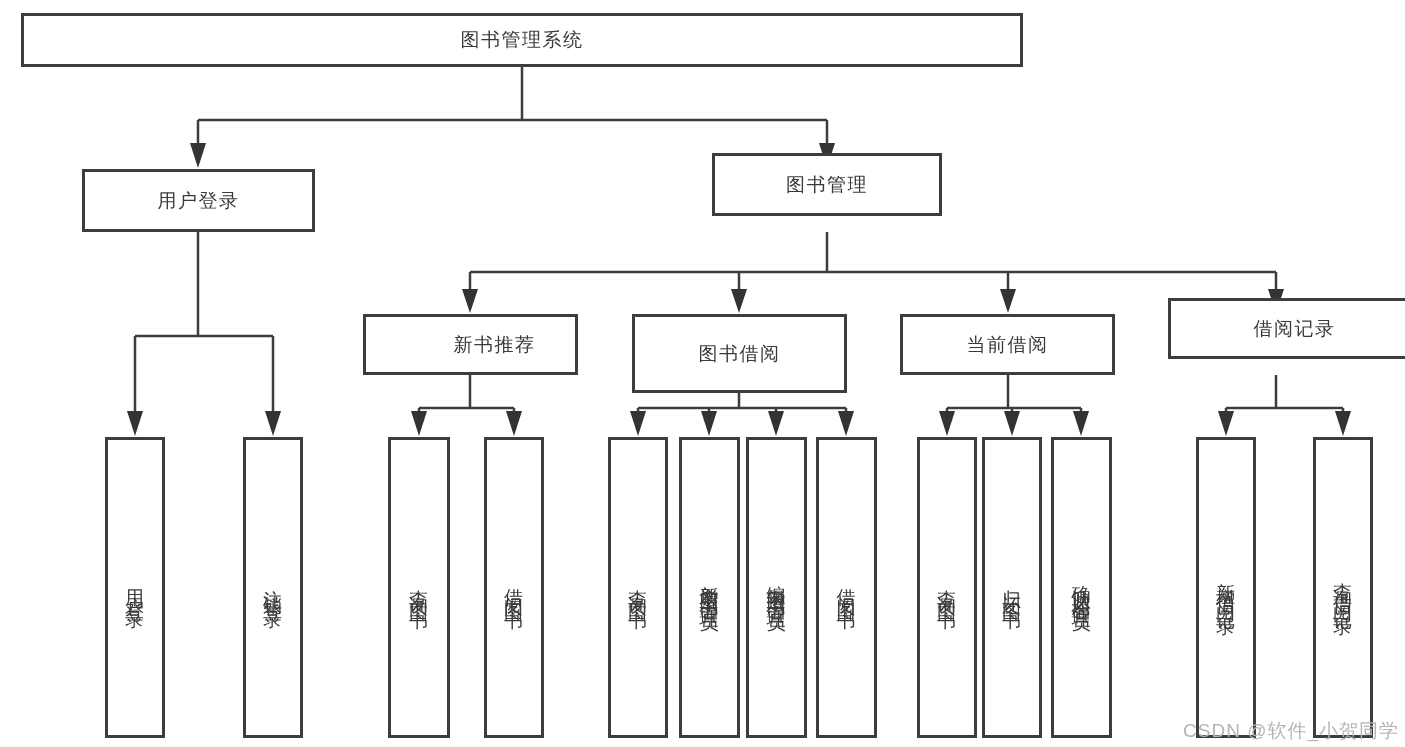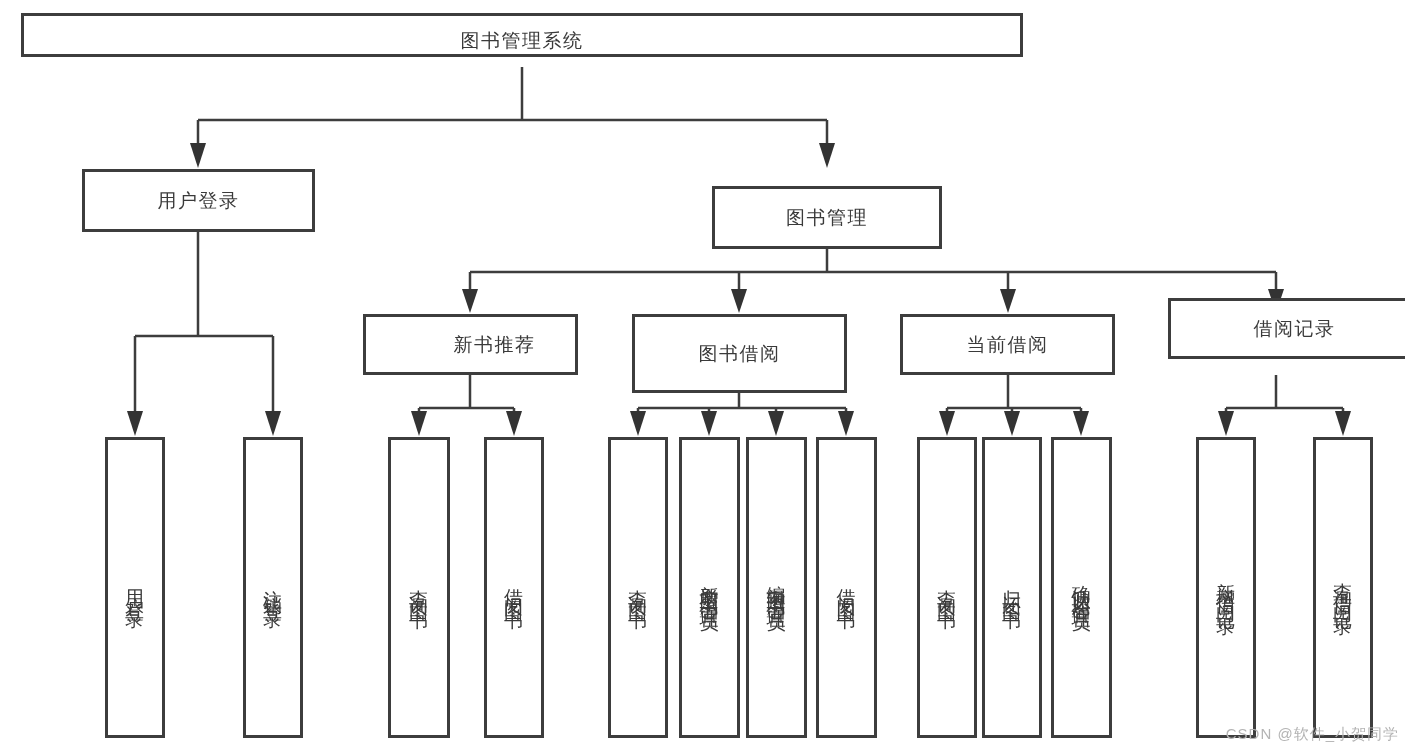--- a/index.html
+++ b/index.html
@@ -43,21 +43,21 @@
     font-size: 19px;
     line-height: 1;
     letter-spacing: 7px;
     color: #3a3a3a;
     white-space: nowrap;
   }
   .watermark {
     position: absolute;
     right: 6px;
     bottom: 3px;
-    font-size: 15px;
+    font-size: 19px;
     color: #b4b4b4;
     letter-spacing: 1px;
     z-index: 2;
     white-space: nowrap;
   }
 </style>
 </head>
 <body>
 
 <div class="canvas">
@@ -98,28 +98,28 @@
       <polygon points="776,436 768,411 784,411"></polygon>
       <polygon points="846,436 838,411 854,411"></polygon>
       <polygon points="947,436 939,411 955,411"></polygon>
       <polygon points="1012,436 1004,411 1020,411"></polygon>
       <polygon points="1081,436 1073,411 1089,411"></polygon>
       <polygon points="1226,436 1218,411 1234,411"></polygon>
       <polygon points="1343,436 1335,411 1351,411"></polygon>
     </g>
   </svg>
 
-  <div class="box" style="left:21px; top:13px; width:1002px; height:44px;align-items:flex-end;">
+  <div class="box" style="left:21px; top:13px; width:1002px; height:54px;">
     <span class="hlabel">图书管理系统</span>
   </div>
 
   <div class="box" style="left:82px; top:169px; width:233px; height:63px;">
     <span class="hlabel">用户登录</span>
   </div>
-  <div class="box" style="left:712px; top:186px; width:230px; height:63px;">
+  <div class="box" style="left:712px; top:153px; width:230px; height:63px;">
     <span class="hlabel">图书管理</span>
   </div>
 
   <div class="box" style="left:363px; top:314px; width:215px; height:61px;padding-left:48px;">
     <span class="hlabel">新书推荐</span>
   </div>
   <div class="box" style="left:632px; top:314px; width:215px; height:79px;">
     <span class="hlabel">图书借阅</span>
   </div>
   <div class="box" style="left:900px; top:314px; width:215px; height:61px;text-align:center;">

